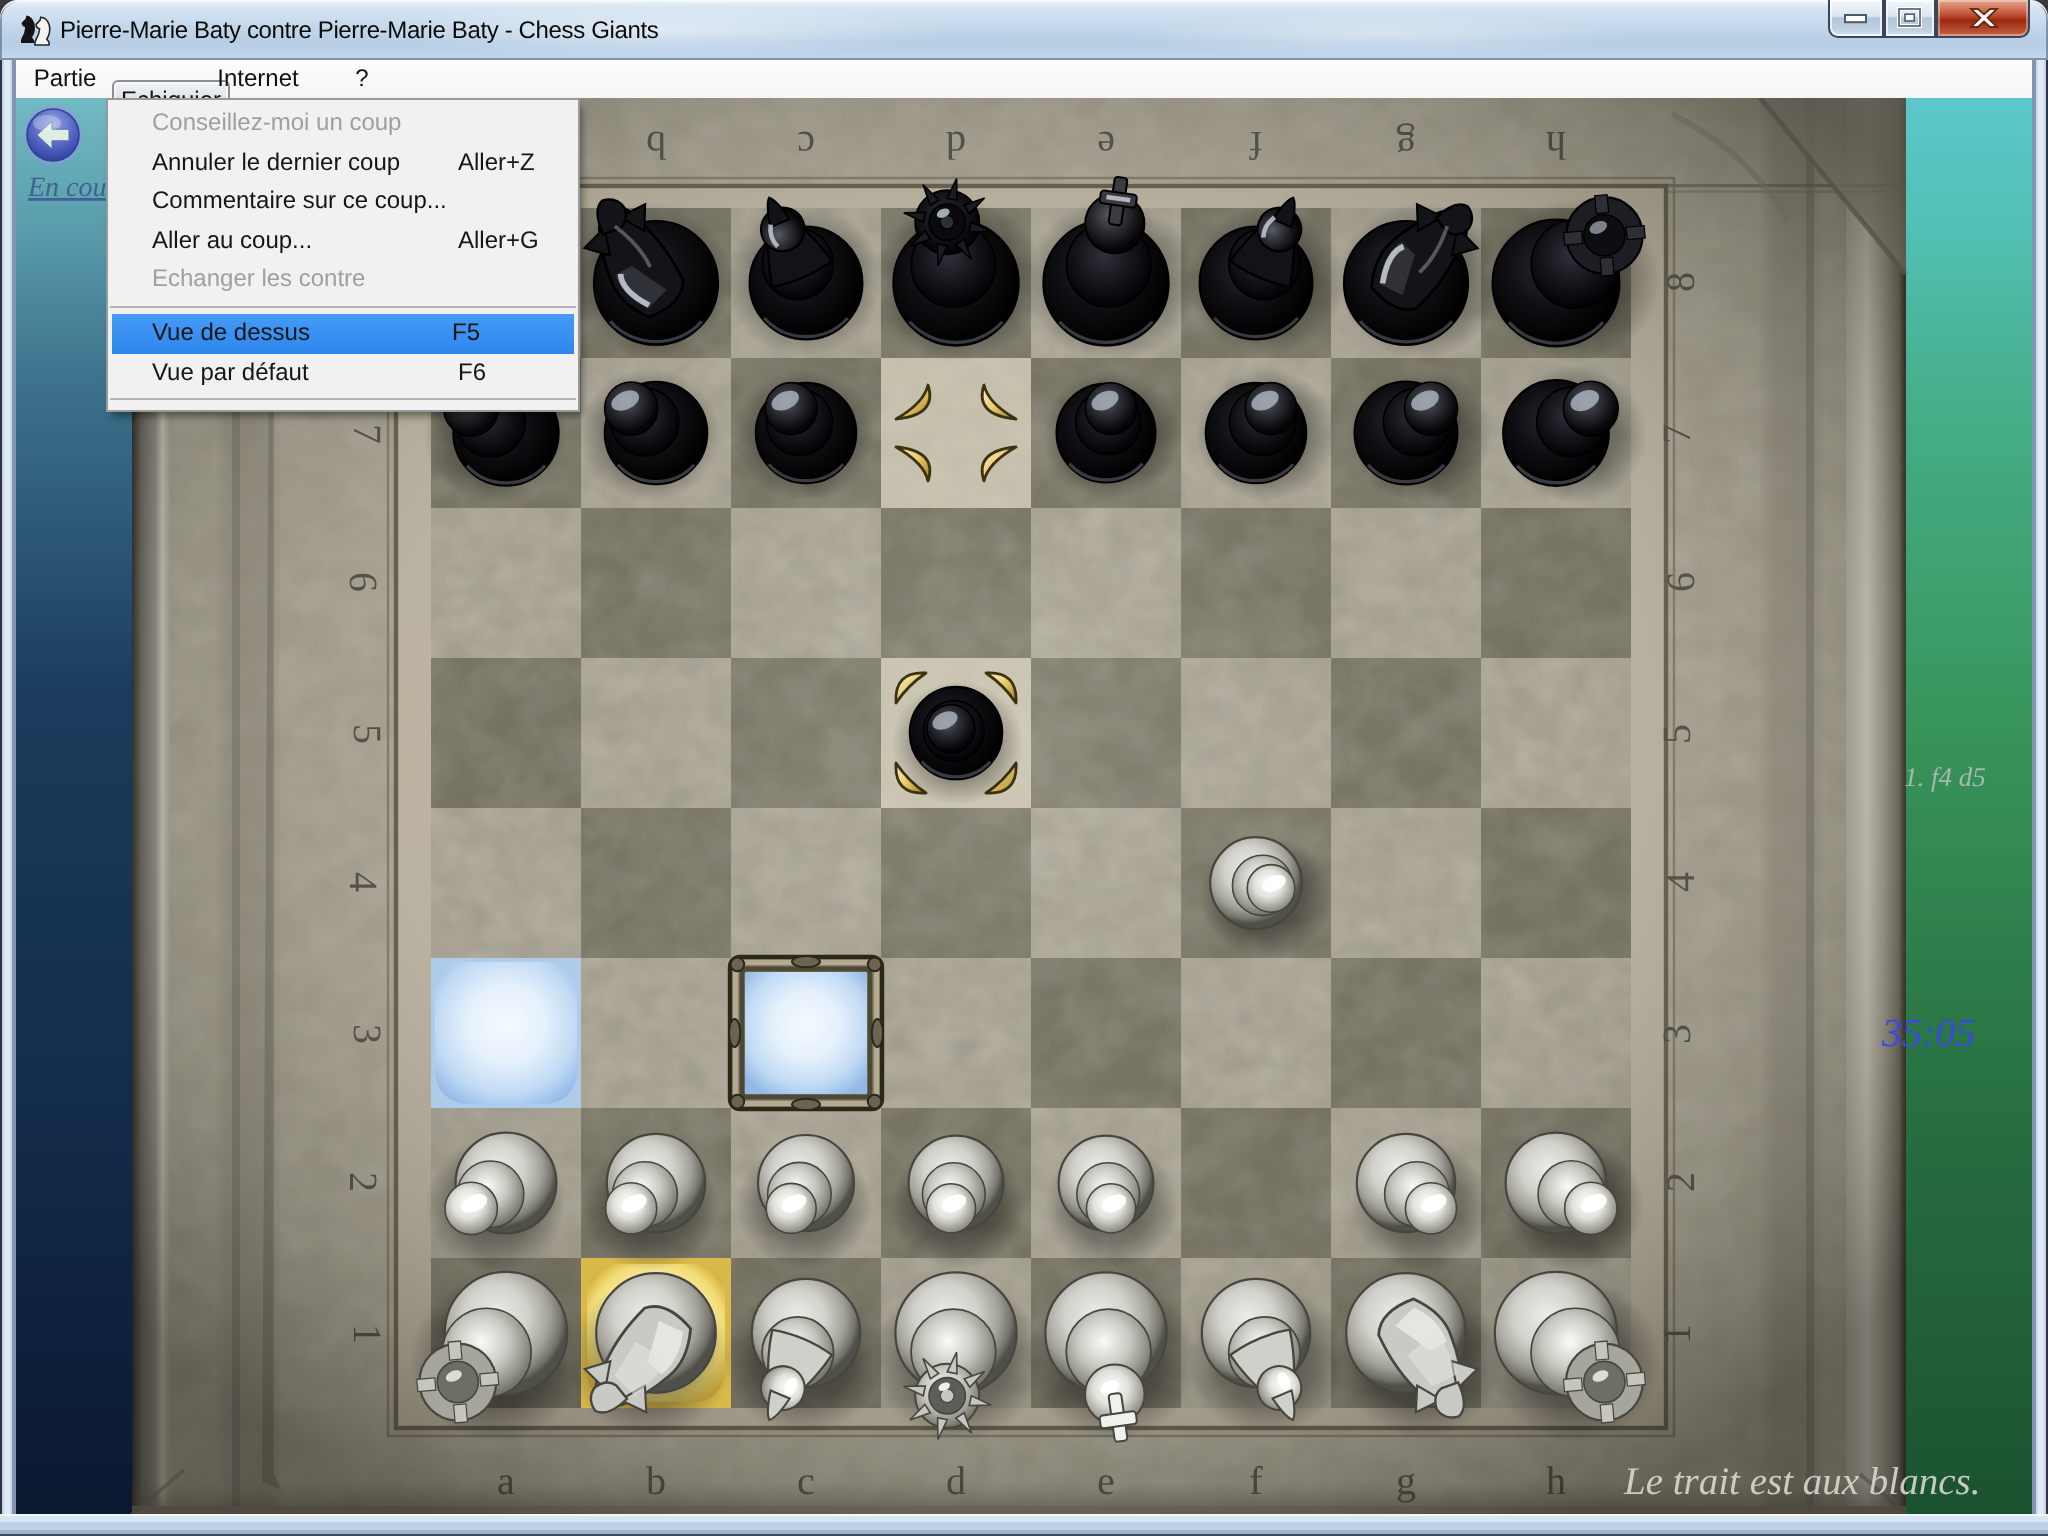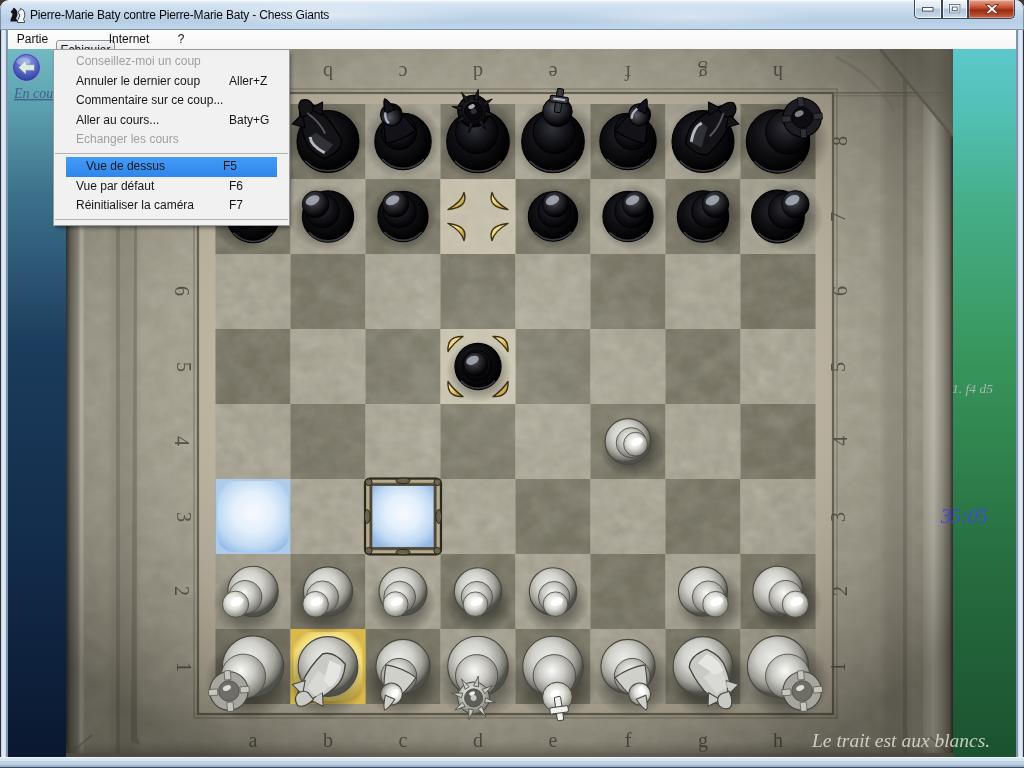--- a/index.html
+++ b/index.html
@@ -37,22 +37,22 @@
   background:linear-gradient(90deg,#2c3440 0 1px,#c4d2e4 1px 2px,#dfe9f4 2px 5px,#cdd9e8 5px 6px,#8195af 6px 8px); }
 #rbord { position:absolute; left:1016px; top:30px; width:8px; height:738px;
   background:linear-gradient(270deg,#2c3440 0 1px,#c4d2e4 1px 2px,#dfe9f4 2px 5px,#cdd9e8 5px 6px,#8195af 6px 8px); }
 #bbord { position:absolute; left:0px; top:757px; width:1024px; height:11px;
   background:linear-gradient(180deg,#f2f7fb 0 1px,#d8e6f2 1px 4px,#bdd2e6 4px 8px,#9db4cc 8px 10px,#3c4a5e 10px 11px); }
 #menu { position:absolute; left:53px; top:49px; width:237px; background:#f1f1f1;
   border:1px solid #999; box-shadow:2px 3px 4px -1px rgba(0,0,0,0.45); padding:2px 0; font-size:12px; color:#161616; }
 .mi { height:19.6px; line-height:19.6px; padding-left:22px; position:relative; }
 .mi .sc { position:absolute; left:175px; }
 .mi.gray { color:#9f9f9f; }
-.mi.sel { background:linear-gradient(180deg,#459bf7,#2e86ec); margin:0 12px; padding-left:20px; }
-.mi.sel .sc { left:157px; }
+.mi.sel { background:linear-gradient(180deg,#459bf7,#2e86ec); margin:0 2px; padding-left:20px; }
+.mi.sel .sc { left:170px; }
 .msep { height:7px; position:relative; }
 .msep div { position:absolute; left:1px; right:1px; top:3px; height:1px; background:#b3b3b3; }
 </style></head>
 <body>
 <div id="win">
   <div id="tbar">
       <div class="cloud1"></div>
       <div class="cloud2"></div>
     </div>
   <div id="ticon"><svg width="18" height="18" viewBox="0 0 18 18">
@@ -637,27 +637,26 @@
 </g>
         <text x="6" y="49" font-size="14" font-style="italic" fill="#41628f" font-family="Liberation Serif, serif" text-decoration="underline">En cours</text>
         <text x="944" y="344" font-size="13.5" font-style="italic" fill="#a4bab0" font-family="Liberation Serif, serif">1.  f4  d5</text>
         <text x="933" y="474" font-size="20" font-style="italic" fill="#3a49e0" font-family="Liberation Serif, serif">35:05</text>
         <text x="804" y="698" font-size="19.5" font-style="italic" fill="#dcdcd2" opacity="0.88" font-family="Liberation Serif, serif">Le trait est aux blancs.</text>
       </svg></div>
   <div id="menu">
       <div class="mi gray"><span>Conseillez-moi un coup</span></div>
       <div class="mi"><span>Annuler le dernier coup</span><span class="sc">Aller+Z</span></div>
       <div class="mi"><span>Commentaire sur ce coup...</span></div>
-      <div class="mi"><span>Aller au cours...</span><span class="sc">Baty+G</span></div>
-      <div class="mi gray"><span>Echanger les cours</span></div>
+      <div class="mi"><span>Aller au coup...</span><span class="sc">Aller+G</span></div>
+      <div class="mi gray"><span>Echanger les contre</span></div>
       <div class="msep">
         <div></div>
       </div>
       <div class="mi sel"><span>Vue de dessus</span><span class="sc">F5</span></div>
       <div class="mi"><span>Vue par défaut</span><span class="sc">F6</span></div>
-      <div class="mi"><span>Réinitialiser la caméra</span><span class="sc">F7</span></div>
       <div class="msep">
         <div></div>
       </div>
     </div>
   <div id="lbord"></div>
     <div id="rbord"></div>
     <div id="bbord"></div>
 </div>
 </body></html>

